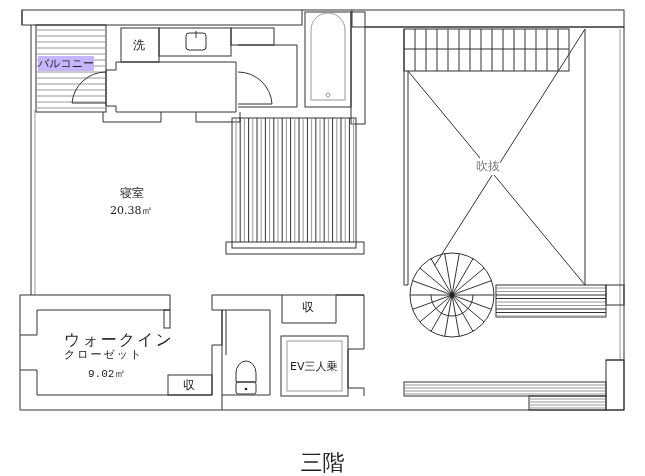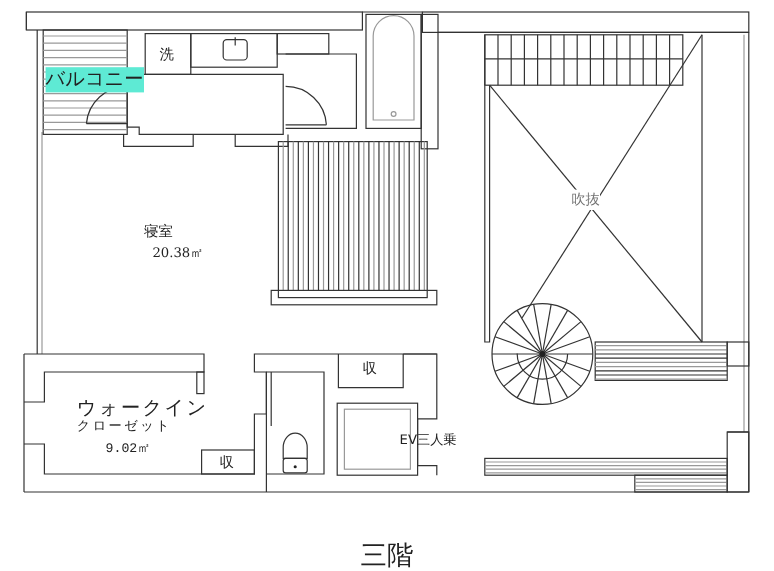--- a/index.html
+++ b/index.html
@@ -212,26 +212,26 @@
 
   <g>
     <polyline class="w" points="282,295 282,323 336,323 336,295"></polyline>
     <polyline class="w" points="336,295 364,295 364,349 348,349 348,388 364,388 364,396"></polyline>
     <rect class="w" x="281" y="336" width="67" height="60"></rect>
     <rect class="g" x="287" y="341" width="55" height="50"></rect>
   </g>
 </svg>
 
 <div style="position:absolute;left:0;top:0;width:645px;height:476px;">
-  <span style="position:absolute;left:38px;top:56px;font-size:16px;background:#5eead4;font-family:'DejaVu Sans',sans-serif;color:#222;">バルコニー</span>
+  <span style="position:absolute;left:38px;top:56px;font-size:11px;background:#c4b5fd;font-family:'DejaVu Sans',sans-serif;color:#222;">バルコニー</span>
   <span style="position:absolute;left:133px;top:37px;font-size:12px;font-family:'DejaVu Sans',sans-serif;color:#222;">洗</span>
   <span style="position:absolute;left:120px;top:185px;font-size:12px;font-family:'DejaVu Sans',sans-serif;color:#222;">寝室</span>
-  <span style="position:absolute;left:110px;top:203px;font-size:11px;font-family:'DejaVu Serif',serif;color:#222;margin-left:17px;">20.38㎡</span>
+  <span style="position:absolute;left:110px;top:203px;font-size:11px;font-family:'DejaVu Serif',serif;color:#222;">20.38㎡</span>
   <span style="position:absolute;left:476px;top:158px;font-size:12px;background:#fff;font-family:'DejaVu Sans',sans-serif;color:#737373;">吹抜</span>
   <span style="position:absolute;left:64px;top:330px;font-size:16px;letter-spacing:2px;font-family:'DejaVu Sans',sans-serif;color:#222;">ウォークイン</span>
   <span style="position:absolute;left:64px;top:347px;font-size:11px;letter-spacing:2px;font-family:Liberation Serif, serif;color:#222;">クローゼット</span>
   <span style="position:absolute;left:88px;top:366px;font-size:11px;font-family:Liberation Mono, monospace;color:#222;">9.02㎡</span>
   <span style="position:absolute;left:183px;top:377px;font-size:12px;font-family:'DejaVu Sans',sans-serif;color:#222;">収</span>
   <span style="position:absolute;left:302px;top:299px;font-size:12px;font-family:'DejaVu Sans',sans-serif;color:#222;">収</span>
-  <span style="position:absolute;left:290px;top:359px;font-size:11px;font-family:'DejaVu Sans',sans-serif;color:#222;margin-left:43px;">EV三人乗</span>
+  <span style="position:absolute;left:290px;top:359px;font-size:11px;font-family:'DejaVu Sans',sans-serif;color:#222;">EV三人乗</span>
 </div>
 
 <div class="title">三階</div>
 
 </body></html>

